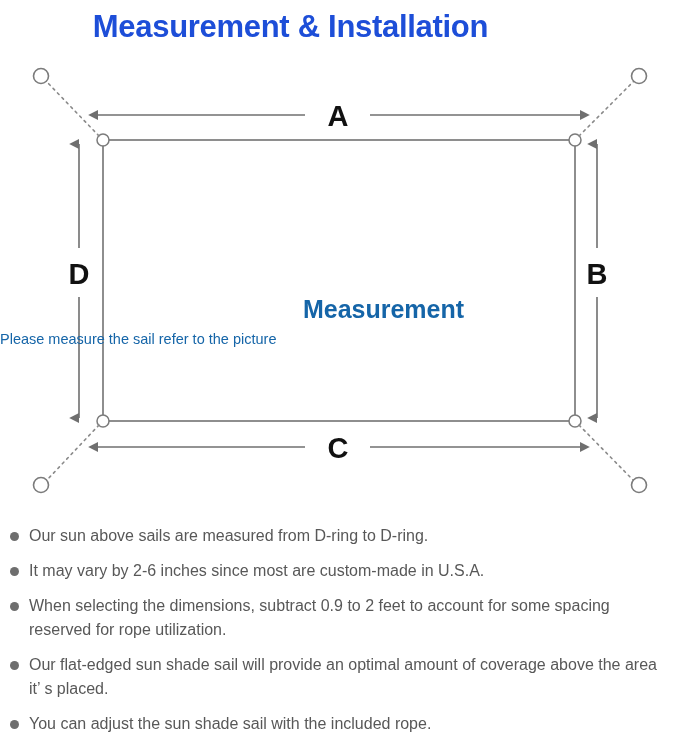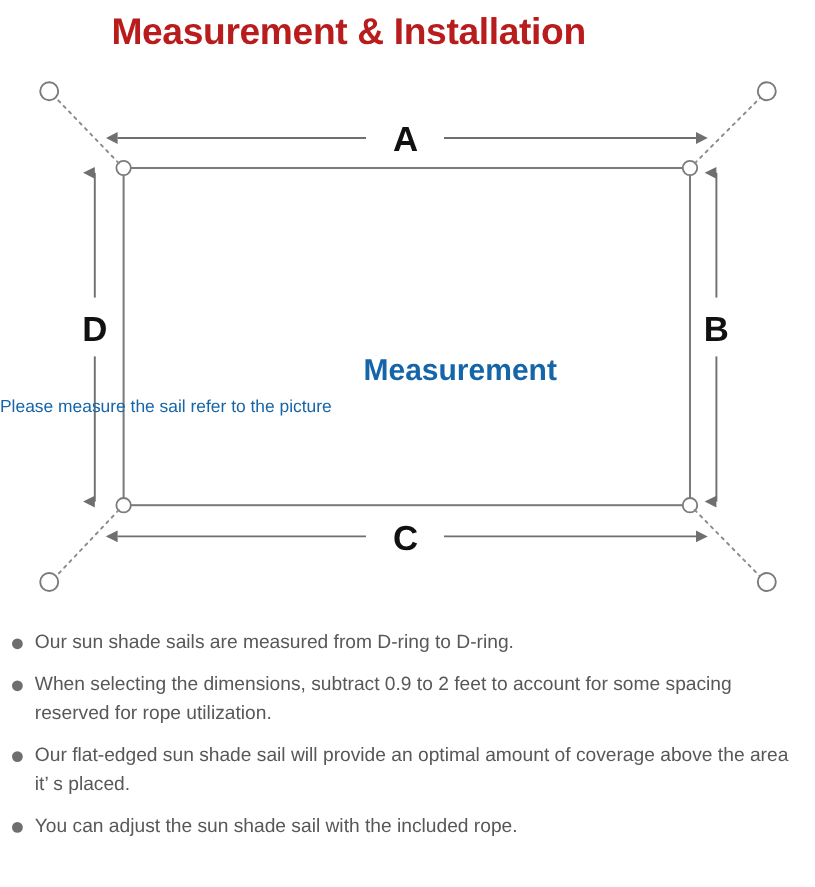--- a/index.html
+++ b/index.html
@@ -17,21 +17,21 @@
   }
 
   #page-title {
     position: absolute;
     left: 0;
     top: 8px;
     width: 581px;
     text-align: center;
     font-size: 31px;
     font-weight: bold;
-    color: #b91c1c;
+    color: #1d4ed8;
     letter-spacing: -0.3px;
     line-height: 38px;
   }
 
   #diagram {
     position: absolute;
     left: 0;
     top: 52px;
     width: 679px;
     height: 460px;
@@ -180,21 +180,25 @@
     <text x="597" y="232" font-family="Liberation Sans, sans-serif" font-size="29" font-weight="bold" fill="#111111" text-anchor="middle">B</text>
   </svg>
 
   <div class="center-title">Measurement</div>
   <div class="center-sub">Please measure the sail refer to the picture</div>
 </div>
 
 <div id="bullets">
   <div class="bullet-row">
     <span class="bullet-dot"></span>
-    <span class="bullet-text">Our sun shade sails are measured from D-ring to D-ring.</span>
+    <span class="bullet-text">Our sun above sails are measured from D-ring to D-ring.</span>
+  </div>
+  <div class="bullet-row">
+    <span class="bullet-dot"></span>
+    <span class="bullet-text">It may vary by 2-6 inches since most are custom-made in U.S.A.</span>
   </div>
   <div class="bullet-row">
     <span class="bullet-dot"></span>
     <span class="bullet-text">When selecting the dimensions, subtract 0.9 to 2 feet to account for some spacing reserved for rope utilization.</span>
   </div>
   <div class="bullet-row">
     <span class="bullet-dot"></span>
     <span class="bullet-text">Our flat-edged sun shade sail will provide an optimal amount of coverage above the area it’ s placed.</span>
   </div>
   <div class="bullet-row">

